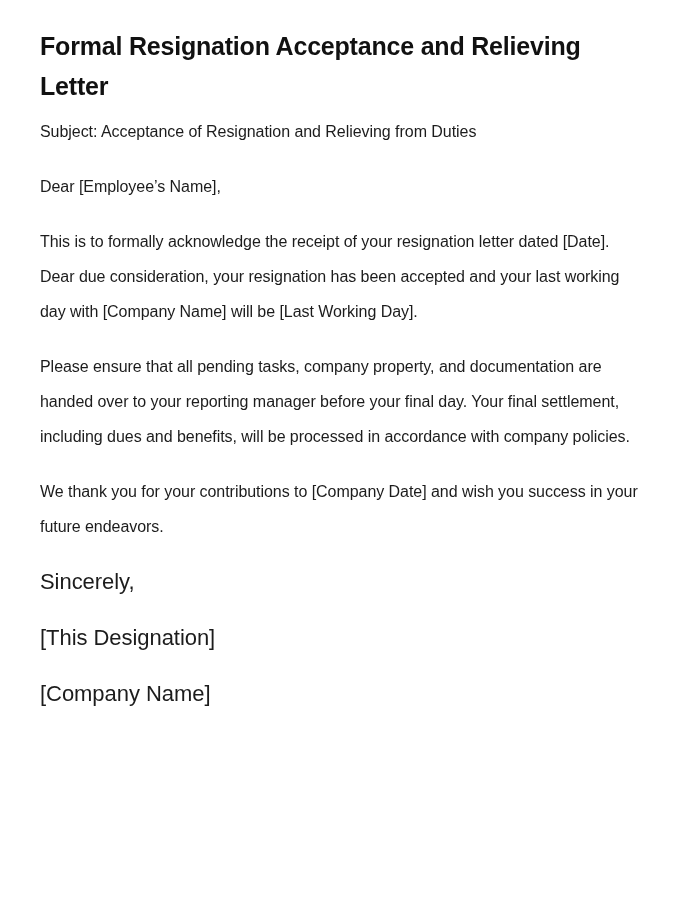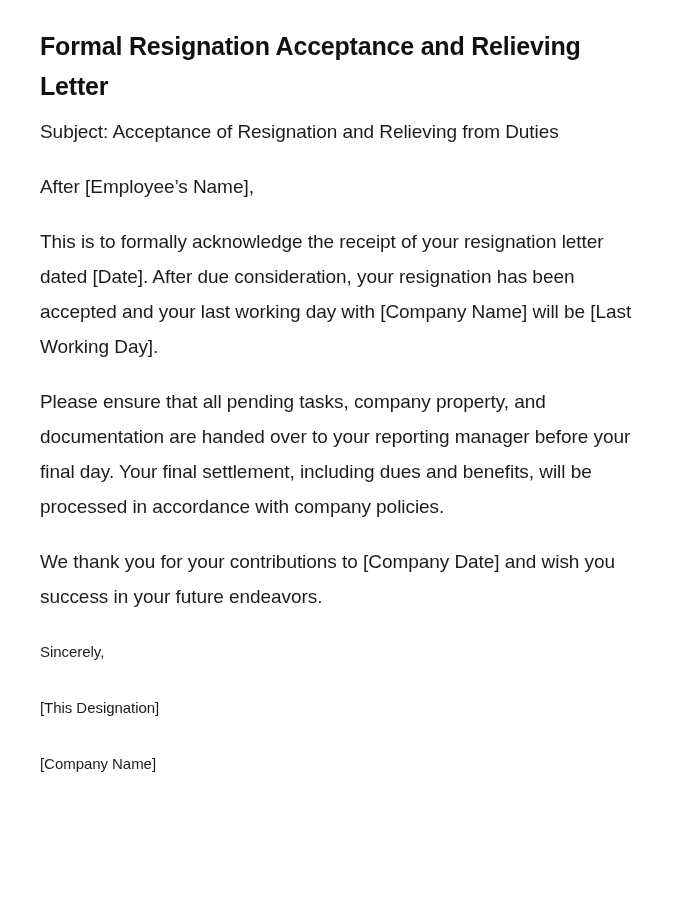--- a/index.html
+++ b/index.html
@@ -34,39 +34,39 @@
     margin: 0 0 8px 0;
     max-width: 580px;
     font-stretch: condensed;
   }
 
   .doc-body {
     margin: 0;
   }
 
   .para {
-    font-size: 19px;
+    font-size: 16px;
     line-height: 35px;
     font-weight: 400;
     color: #1c1c1c;
     margin: 0 0 20px 0;
     max-width: 600px;
     letter-spacing: -0.05px;
   }
 
   .para:last-child {
     margin-bottom: 0;
   }
 
   .para.subject {
     margin-bottom: 20px;
   }
 
   .sign-line {
-    font-size: 15px;
+    font-size: 22px;
     line-height: 35px;
     color: #1c1c1c;
     margin: 0 0 21px 0;
     letter-spacing: -0.05px;
   }
 
   .sign-line:last-child {
     margin-bottom: 12px;
   }
 </style>
@@ -74,23 +74,23 @@
 <body>
 
 <div class="page">
 
   <h1 class="doc-title">Formal Resignation Acceptance and Relieving Letter</h1>
 
   <div class="doc-body">
 
     <p class="para subject">Subject: Acceptance of Resignation and Relieving from Duties</p>
 
-    <p class="para">After [Employee’s Name],</p>
+    <p class="para">Dear [Employee’s Name],</p>
 
-    <p class="para">This is to formally acknowledge the receipt of your resignation letter dated [Date]. After due consideration, your resignation has been accepted and your last working day with [Company Name] will be [Last Working Day].</p>
+    <p class="para">This is to formally acknowledge the receipt of your resignation letter dated [Date]. Dear due consideration, your resignation has been accepted and your last working day with [Company Name] will be [Last Working Day].</p>
 
     <p class="para">Please ensure that all pending tasks, company property, and documentation are handed over to your reporting manager before your final day. Your final settlement, including dues and benefits, will be processed in accordance with company policies.</p>
 
     <p class="para">We thank you for your contributions to [Company Date] and wish you success in your future endeavors.</p>
 
     <div class="closing-block">
 
       <p class="sign-line">Sincerely,</p>
 
 

